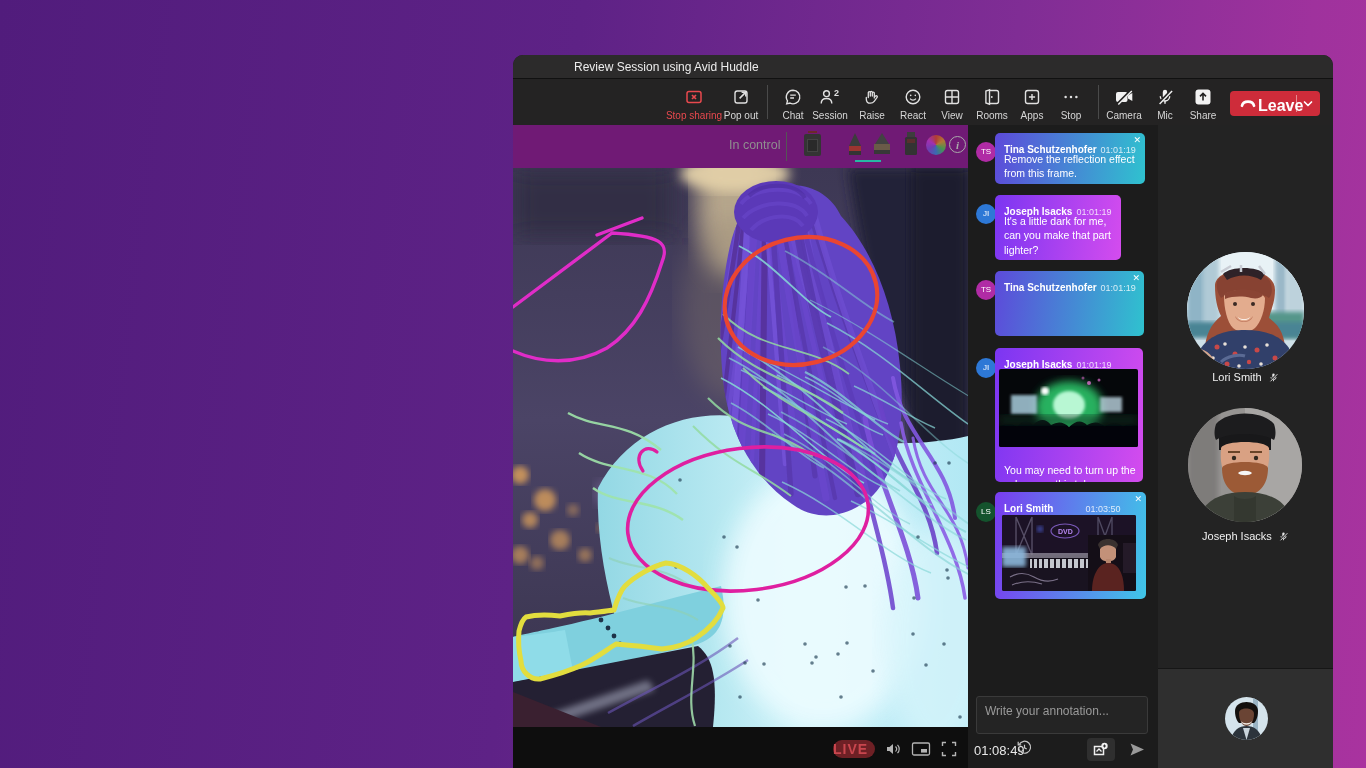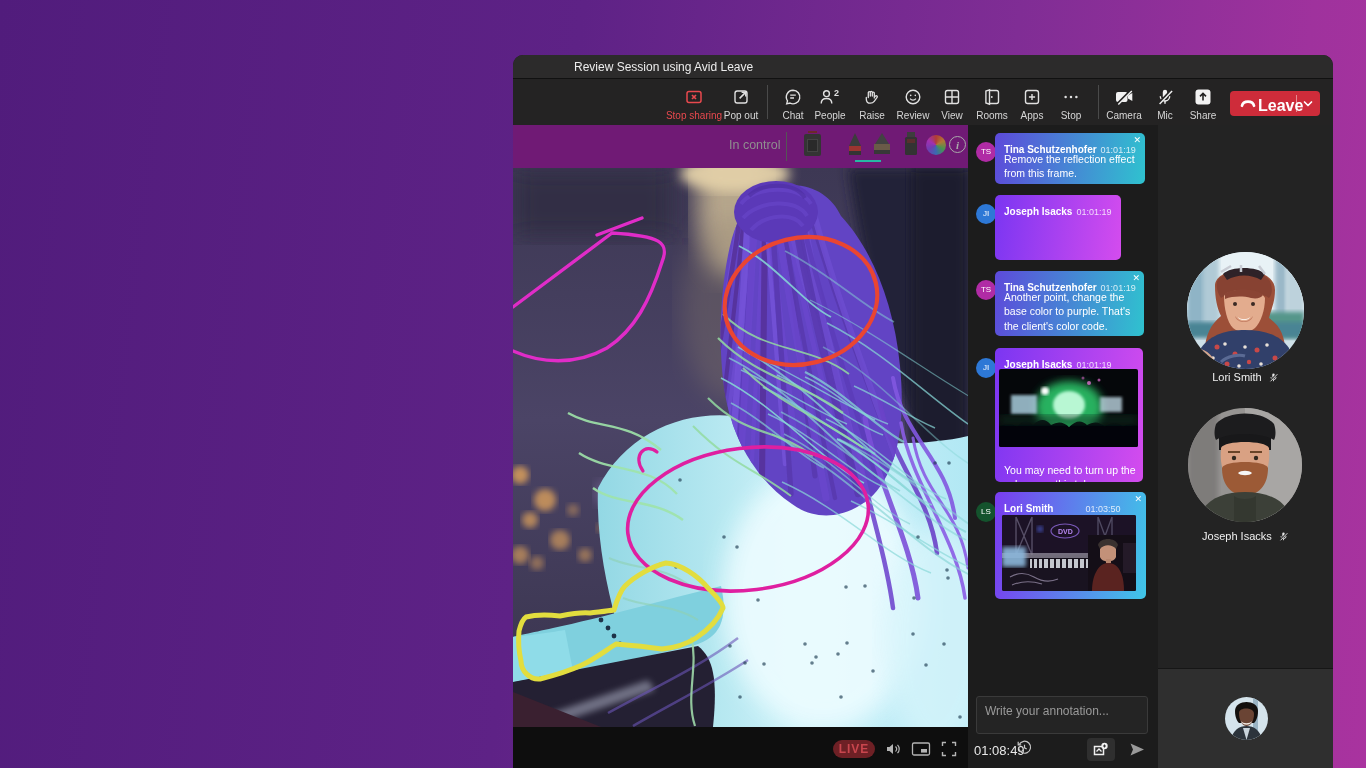--- a/index.html
+++ b/index.html
@@ -22,21 +22,21 @@
   #videobox { position:absolute; left:0; top:113px; width:455px; height:559px; background:#0a0a14; overflow:hidden; }
   #vbar { position:absolute; left:0; top:672px; width:455px; height:41px; background:#0e0e0e; }
   #chatpanel { position:absolute; left:455px; top:70px; width:190px; height:643px; background:#1c1c1c; }
   #peoplepanel { position:absolute; left:645px; top:70px; width:175px; height:643px; background:#232323; }
 </style>
 </head>
 <body>
 <div id="stage">
   <div id="win">
     <div id="titlebar">
-        <span class="t">Review Session using Avid Leave</span>
+        <span class="t">Review Session using Avid Huddle</span>
       </div>
     <div id="toolbar">
 <div class="tbtn" style="left:147px;width:68px;color:#e8494e;">
           <svg width="20" height="20" viewBox="0 0 20 20" fill="none" stroke="#e8494e" stroke-width="1.5">
             <rect x="3" y="4.5" width="14" height="11" rx="2"></rect>
             <path d="M8 8l4 4M12 8l-4 4" stroke-width="1.7"></path>
           </svg>
           <span class="lbl">Stop sharing</span>
         </div>
 <div class="tbtn" style="left:194px;width:68px;">
@@ -52,36 +52,36 @@
             <path d="M7.2 8.2h5.6M7.2 11h3.8" stroke-width="1.3"></path>
           </svg>
           <span class="lbl">Chat</span>
         </div>
 <div class="tbtn" style="left:283px;width:68px;">
           <svg width="26" height="20" viewBox="0 0 26 20" fill="none" stroke="#e0e0e0" stroke-width="1.4">
             <circle cx="9.5" cy="6.7" r="2.9"></circle>
             <path d="M4.2 16.5c0-3.1 2.3-5 5.3-5s5.3 1.9 5.3 5"></path>
             <text x="17" y="9" font-size="9" font-weight="bold" fill="#e0e0e0" stroke="none" font-family="Liberation Sans">2</text>
           </svg>
-          <span class="lbl">People</span>
+          <span class="lbl">Session</span>
         </div>
 <div class="tbtn" style="left:325px;width:68px;">
           <svg width="20" height="20" viewBox="0 0 20 20" fill="none" stroke="#e0e0e0" stroke-width="1.3" stroke-linecap="round" stroke-linejoin="round">
             <path d="M6.3 10.5V5.6a1 1 0 0 1 2 0V9m0-3.7a1 1 0 0 1 2 0V9m0-2.9a1 1 0 0 1 2 0v4.8m0-.6 1.1-1.2c.5-.5 1.3-.5 1.7 0 .3.4.3.9 0 1.3l-2.9 3.9a4.7 4.7 0 0 1-3.8 1.9c-2.7 0-4.1-1.7-4.1-4.3v-1.5"></path>
           </svg>
           <span class="lbl">Raise</span>
         </div>
 <div class="tbtn" style="left:366px;width:68px;">
           <svg width="20" height="20" viewBox="0 0 20 20" fill="none" stroke="#e0e0e0" stroke-width="1.4">
             <circle cx="10" cy="10" r="6.8"></circle>
             <circle cx="7.7" cy="8.4" r=".8" fill="#e0e0e0" stroke="none"></circle>
             <circle cx="12.3" cy="8.4" r=".8" fill="#e0e0e0" stroke="none"></circle>
             <path d="M7.1 11.7a3.6 3.6 0 0 0 5.8 0" stroke-width="1.3"></path>
           </svg>
-          <span class="lbl">Review</span>
+          <span class="lbl">React</span>
         </div>
 <div class="tbtn" style="left:405px;width:68px;">
           <svg width="20" height="20" viewBox="0 0 20 20" fill="none" stroke="#e0e0e0" stroke-width="1.4">
             <rect x="3.5" y="3.5" width="13" height="13" rx="2"></rect>
             <path d="M10 3.5v13M3.5 10h13"></path>
           </svg>
           <span class="lbl">View</span>
         </div>
 <div class="tbtn" style="left:445px;width:68px;text-align:center;">
           <svg width="20" height="20" viewBox="0 0 20 20" fill="none" stroke="#e0e0e0" stroke-width="1.4">
@@ -331,21 +331,21 @@
 <g fill="none" stroke-linecap="round" stroke-linejoin="round">
 <path d="M0 139 99 65 M84 67 129 50 M99 65 C147 68 157 74 149 94 C137 132 122 162 94 180 C62 198 27 195 0 183" stroke="#e02cc8" stroke-width="3.4"></path>
 <ellipse cx="288" cy="133" rx="77" ry="63" transform="rotate(-14 288 133)" stroke="#ea4532" stroke-width="4.2"></ellipse>
 <ellipse cx="235" cy="351" rx="121" ry="71" transform="rotate(-7 235 351)" stroke="#df1fa0" stroke-width="3.6"></ellipse>
 <path d="M130 303 C119 288 132 274 144 284" stroke="#df1fa0" stroke-width="3.2"></path>
 <path d="M6 463 C8 455 10 451 13 449 C25 446 38 447 47 448 C57 446 70 444 77 445 C85 444 95 443 101 442 C104 432 108 422 112 418 C122 408 140 398 153 395 C168 396 185 408 195 420 C203 428 210 436 210 440 C205 452 195 462 183 470 C172 477 160 480 149 481 C135 479 115 477 103 476 C92 483 80 492 69 497 C56 503 39 508 27 511 C17 512 8 503 8 493 C6 484 5 473 6 463 Z" stroke="#e2dd3e" stroke-width="5"></path>
 </g>
 </svg>
     </div>
     <div id="vbar">
-<div style="position:absolute;left:320px;top:13px;width:42px;height:18px;background:#6e2025;border-radius:9px;text-align:center;line-height:18px;font-size:12px;font-weight:bold;letter-spacing:1px;color:#c9464e;">LIVE</div>
+<div style="position:absolute;left:320px;top:13px;width:42px;height:18px;background:#6e2025;border-radius:9px;line-height:18px;font-size:14px;font-weight:bold;letter-spacing:1px;color:#c9464e;">LIVE</div>
 <svg style="position:absolute;left:372px;top:14px;" width="17" height="16" viewBox="0 0 17 16" fill="none" stroke="#b4b4b4" stroke-width="1.2">
           <path d="M2 6h2.5L8 3v10L4.5 10H2z" fill="#b4b4b4" stroke="none"></path>
           <path d="M10.5 5.5a3.6 3.6 0 0 1 0 5M12.5 3.8a6 6 0 0 1 0 8.4"></path>
         </svg>
 <svg style="position:absolute;left:398px;top:14px;" width="20" height="16" viewBox="0 0 20 16" fill="none" stroke="#b4b4b4" stroke-width="1.3">
           <rect x="1.5" y="2" width="17" height="12" rx="1.5"></rect>
           <rect x="10" y="8" width="6" height="3.6" fill="#b4b4b4" stroke="none"></rect>
         </svg>
 <svg style="position:absolute;left:428px;top:14px;" width="16" height="16" viewBox="0 0 16 16" fill="none" stroke="#b4b4b4" stroke-width="1.4">
           <path d="M1.5 5V1.5H5M11 1.5h3.5V5M14.5 11v3.5H11M5 14.5H1.5V11"></path>
@@ -354,25 +354,25 @@
     <div id="chatpanel">
 <div style="position:absolute;left:8px;top:17px;width:20px;height:20px;border-radius:50%;background:#b02ba5;color:#fff;font-size:8px;text-align:center;line-height:20px;">TS</div>
 <div style="position:absolute;left:27px;top:8px;width:150px;height:51px;border-radius:5px;background:linear-gradient(97deg,#5d4ada,#2fc2cf);overflow:hidden;">
           <div style="position:absolute;left:9px;top:6px;white-space:nowrap;"><span style="font-size:10px;font-weight:bold;color:#fff;">Tina Schutzenhofer</span><span style="font-size:9px;color:rgba(255,255,255,.8);margin-left:4px;">01:01:19</span></div>
           <div style="position:absolute;left:9px;top:19px;font-size:10.5px;line-height:14.3px;color:#fff;white-space:nowrap;">Remove the reflection effect<br>from this frame.</div>
           <div style="position:absolute;right:4px;top:2px;font-size:9px;color:#fff;">✕</div>
         </div>
 <div style="position:absolute;left:8px;top:79px;width:20px;height:20px;border-radius:50%;background:#2d78d6;color:#fff;font-size:8px;text-align:center;line-height:20px;">JI</div>
 <div style="position:absolute;left:27px;top:70px;width:126px;height:65px;border-radius:5px;background:linear-gradient(97deg,#7b36f2,#d44cee);overflow:hidden;">
           <div style="position:absolute;left:9px;top:6px;white-space:nowrap;"><span style="font-size:10px;font-weight:bold;color:#fff;">Joseph Isacks</span><span style="font-size:9px;color:rgba(255,255,255,.8);margin-left:4px;">01:01:19</span></div>
+          <div style="position:absolute;left:9px;top:19px;font-size:10.5px;line-height:14.3px;color:#fff;white-space:nowrap;">It's a little dark for me,<br>can you make that part<br>lighter?</div>
         </div>
 <div style="position:absolute;left:8px;top:155px;width:20px;height:20px;border-radius:50%;background:#b02ba5;color:#fff;font-size:8px;text-align:center;line-height:20px;">TS</div>
 <div style="position:absolute;left:27px;top:146px;width:149px;height:65px;border-radius:5px;background:linear-gradient(97deg,#5d4ada,#2fc2cf);overflow:hidden;">
           <div style="position:absolute;left:9px;top:6px;white-space:nowrap;"><span style="font-size:10px;font-weight:bold;color:#fff;">Tina Schutzenhofer</span><span style="font-size:9px;color:rgba(255,255,255,.8);margin-left:4px;">01:01:19</span></div>
-          <div style="position:absolute;left:9px;top:19px;font-size:10.5px;line-height:14.3px;color:#fff;white-space:nowrap;">Another point, change the<br>base color to purple. That's<br>the client's color code.</div>
           <div style="position:absolute;right:4px;top:2px;font-size:9px;color:#fff;">✕</div>
         </div>
 <div style="position:absolute;left:8px;top:233px;width:20px;height:20px;border-radius:50%;background:#2d78d6;color:#fff;font-size:8px;text-align:center;line-height:20px;">JI</div>
 <div style="position:absolute;left:27px;top:223px;width:148px;height:134px;border-radius:5px;background:linear-gradient(97deg,#7b36f2,#d44cee);overflow:hidden;">
           <div style="position:absolute;left:9px;top:6px;white-space:nowrap;"><span style="font-size:10px;font-weight:bold;color:#fff;">Joseph Isacks</span><span style="font-size:9px;color:rgba(255,255,255,.8);margin-left:4px;">01:01:19</span></div>
           <div style="position:absolute;left:9px;top:115px;font-size:10.5px;line-height:14.3px;color:#fff;white-space:nowrap;">You may need to turn up the<br>volume on this take.</div>
           <svg style="position:absolute;left:4px;top:21px;border-radius:2px;" width="139" height="78" viewBox="0 0 139 78">
 <rect width="139" height="78" fill="#05070a"></rect>
 <defs>
               <filter id="cb4">

